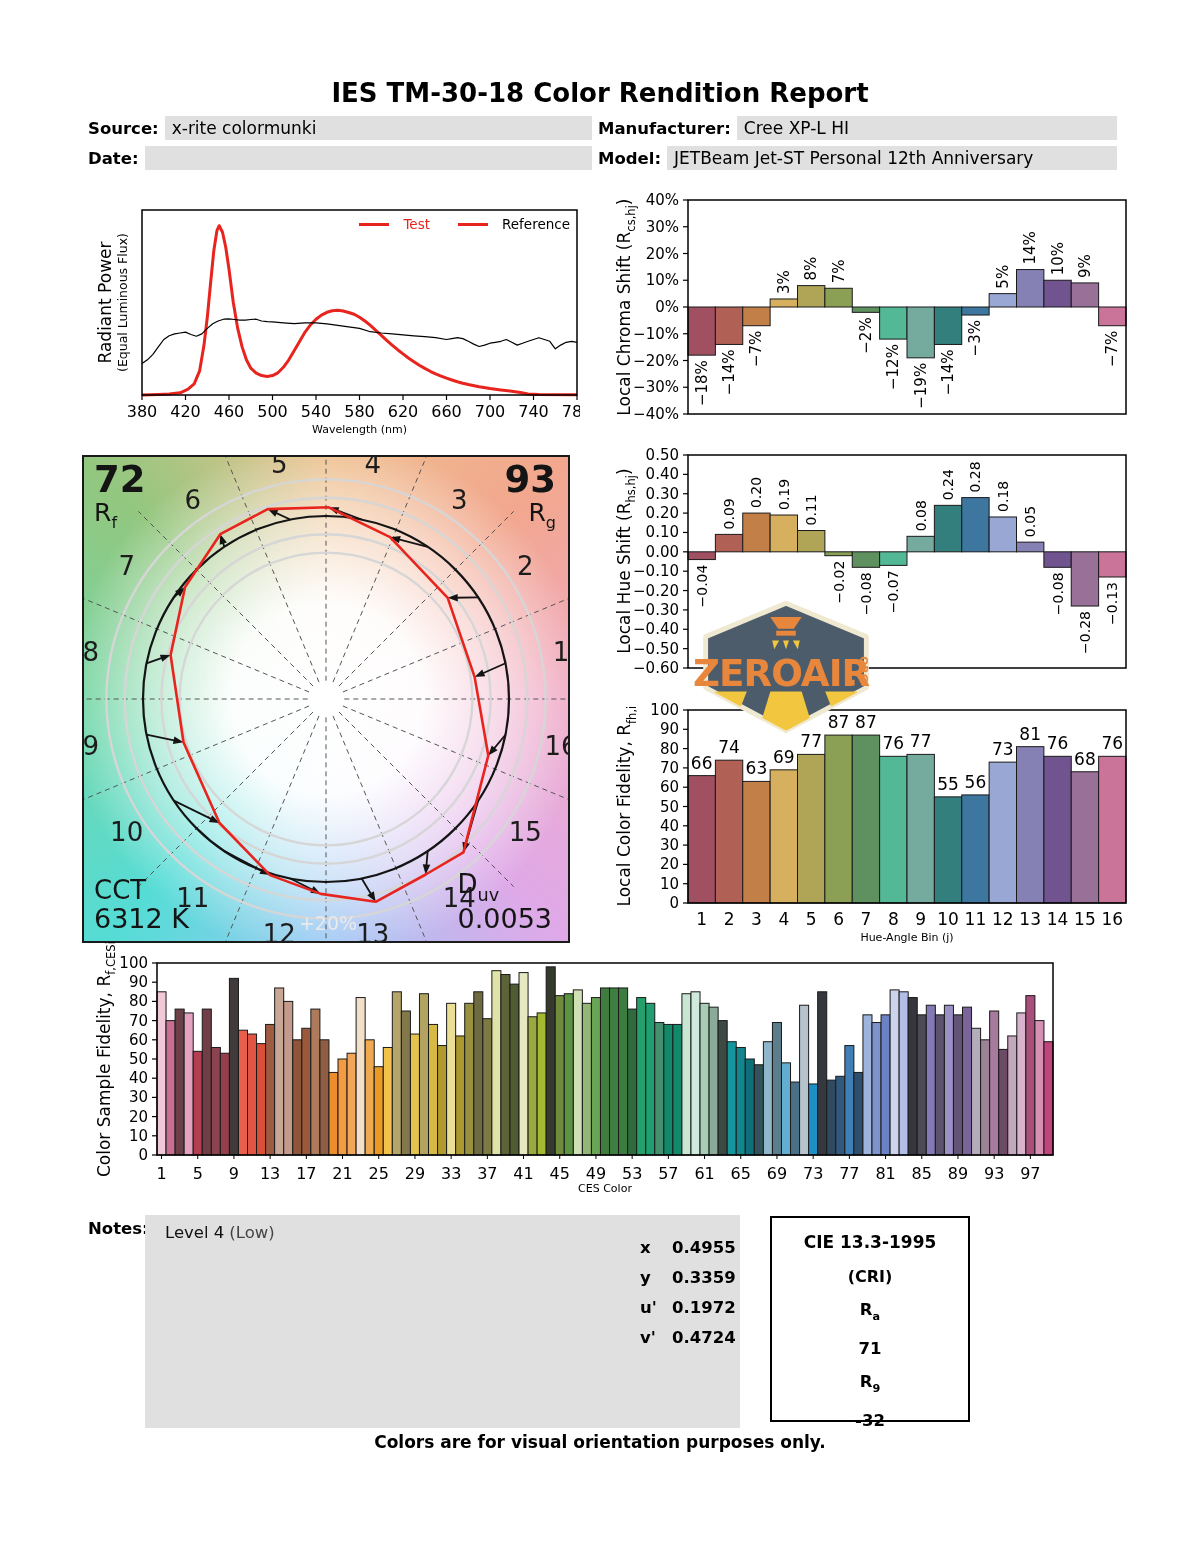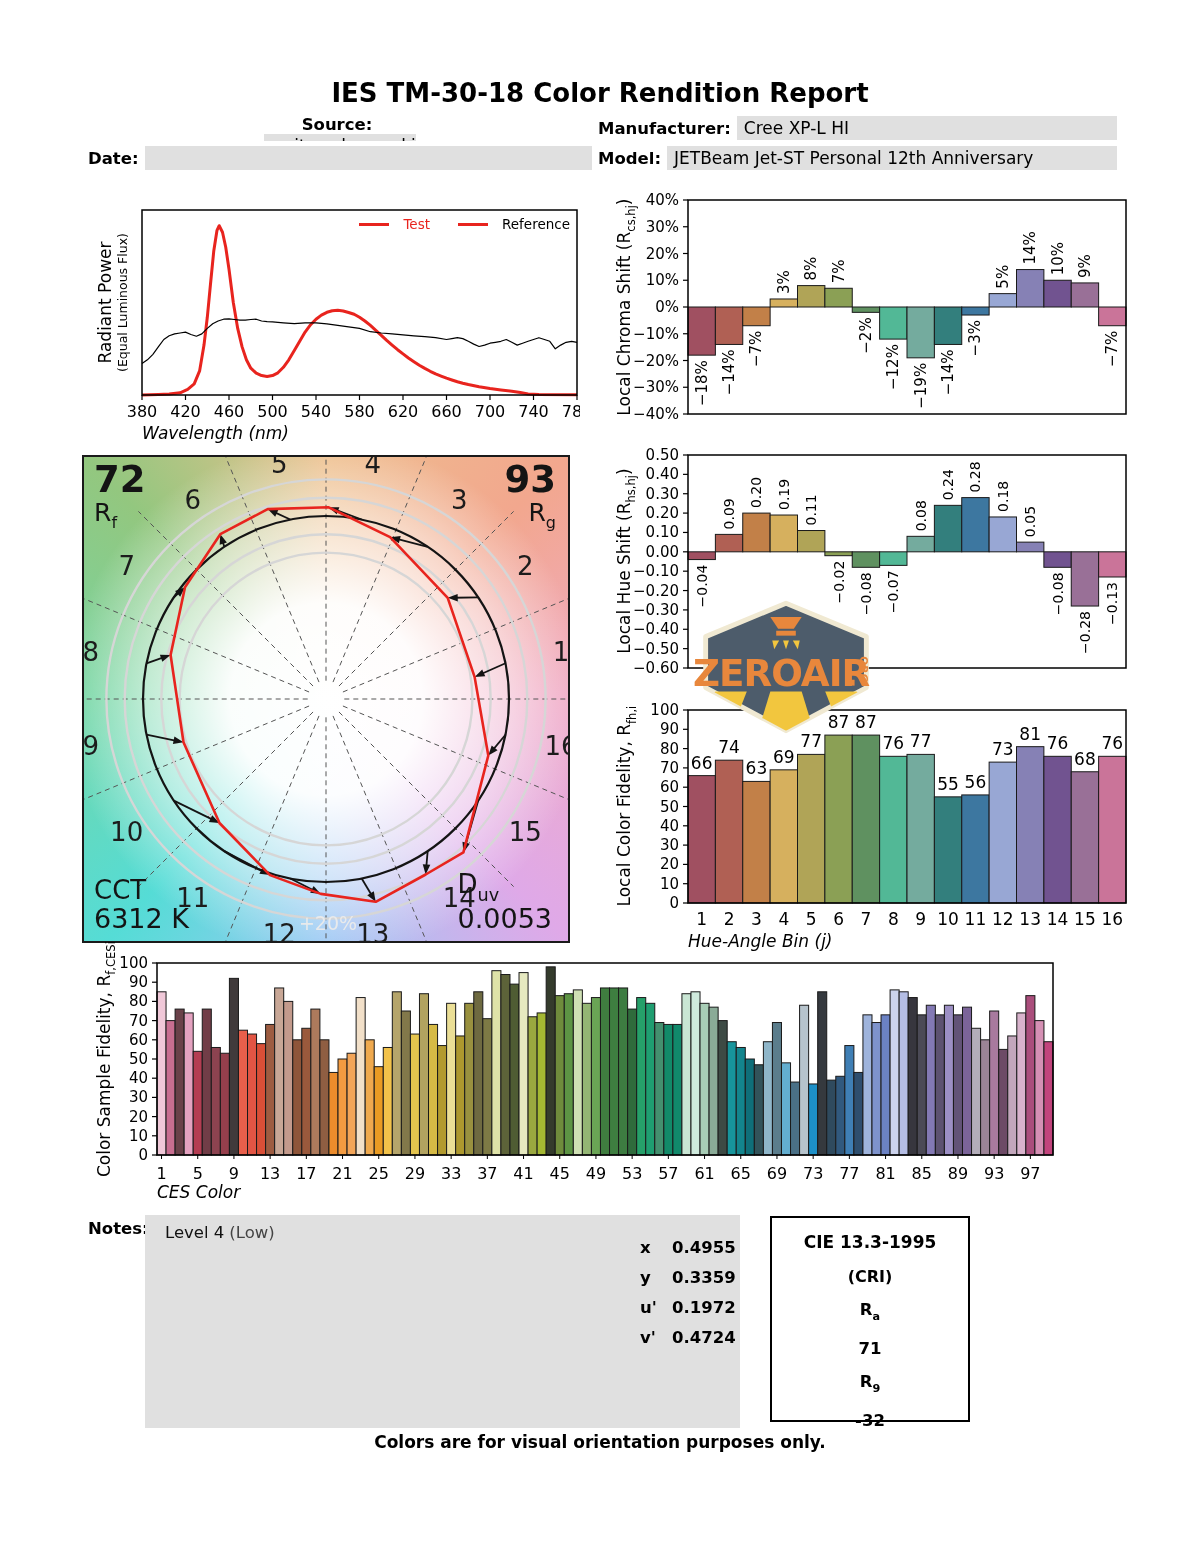--- a/index.html
+++ b/index.html
@@ -10,21 +10,21 @@
   #page-title{left:0;top:78px;width:1200px;text-align:center;font-size:26px;font-weight:bold;}
   .hdr-row{display:flex;align-items:center;height:26px;}
   .hdr-label{font-weight:bold;font-size:16.5px;padding-right:6px;white-space:nowrap;}
   .hdr-field{flex:1;background:#e0e0e0;height:24px;font-size:17px;line-height:24px;padding-left:7px;white-space:nowrap;overflow:hidden;}
   
   .chart svg{position:absolute;left:0;top:0;}
   .vwrap{position:absolute;width:0;height:0;display:flex;align-items:center;justify-content:center;}
   .vwrap>span{transform:rotate(-90deg);white-space:nowrap;display:block;text-align:center;}
   .ylab-main{font-size:17px;}
   .sb{font-size:68%;vertical-align:-0.45em;}
-  .xlab{position:absolute;text-align:left;font-size:17px;font-style:italic;}
+  .xlab{position:absolute;text-align:center;font-size:11px;}
   
   #spd-legend{position:absolute;display:flex;align-items:center;gap:14px;font-size:13.5px;justify-content:center;}
   .lg-line{display:inline-block;width:30px;height:3px;background:#e8241e;}
   .lg-test{color:#e8241e;margin-right:14px;}
   
   #cvg{left:82px;top:455px;width:488px;height:488px;border:2px solid #1a1a1a;box-sizing:border-box;}
   #cvg-bg{position:absolute;inset:0;
      background:
        radial-gradient(circle at 50% 50%, rgba(255,255,255,1) 0%, rgba(255,255,255,0.97) 28%, rgba(255,255,255,0.55) 52%, rgba(255,255,255,0) 76%),
        conic-gradient(from 0deg at 50% 50%, #eec08e 0deg, #f2a78e 45deg, #f0aac6 90deg, #dfa9e8 135deg, #9cc8f4 180deg, #55dcd6 222deg, #74d6a4 270deg, #93c77f 315deg, #eec08e 360deg);}
@@ -49,21 +49,21 @@
   #cie-title{font-size:17px;font-weight:bold;margin-top:14px;}
   #cie-sub{font-size:16px;font-weight:bold;margin-top:15px;}
   .cierow{display:flex;justify-content:center;gap:16px;font-size:16.5px;font-weight:bold;margin-top:14px;flex-direction:column;}
   #footer{left:0;top:1432px;width:1200px;text-align:center;font-weight:bold;font-size:17px;}
 </style>
 </head>
 <body>
 
 <div class="abs" id="page-title">IES TM-30-18 Color Rendition Report</div>
 
-<div class="abs hdr-row" style="left:88px;top:115px;width:504px;flex-direction:column;">
+<div class="abs hdr-row" style="left:88px;top:115px;width:504px;">
   <span class="hdr-label">Source:</span>
   <span class="hdr-field">x-rite colormunki</span>
 </div>
 <div class="abs hdr-row" style="left:598px;top:115px;width:519px;">
   <span class="hdr-label">Manufacturer:</span>
   <span class="hdr-field">Cree XP-L HI</span>
 </div>
 <div class="abs hdr-row" style="left:88px;top:145px;width:504px;">
   <span class="hdr-label">Date:</span>
   <span class="hdr-field"></span>

